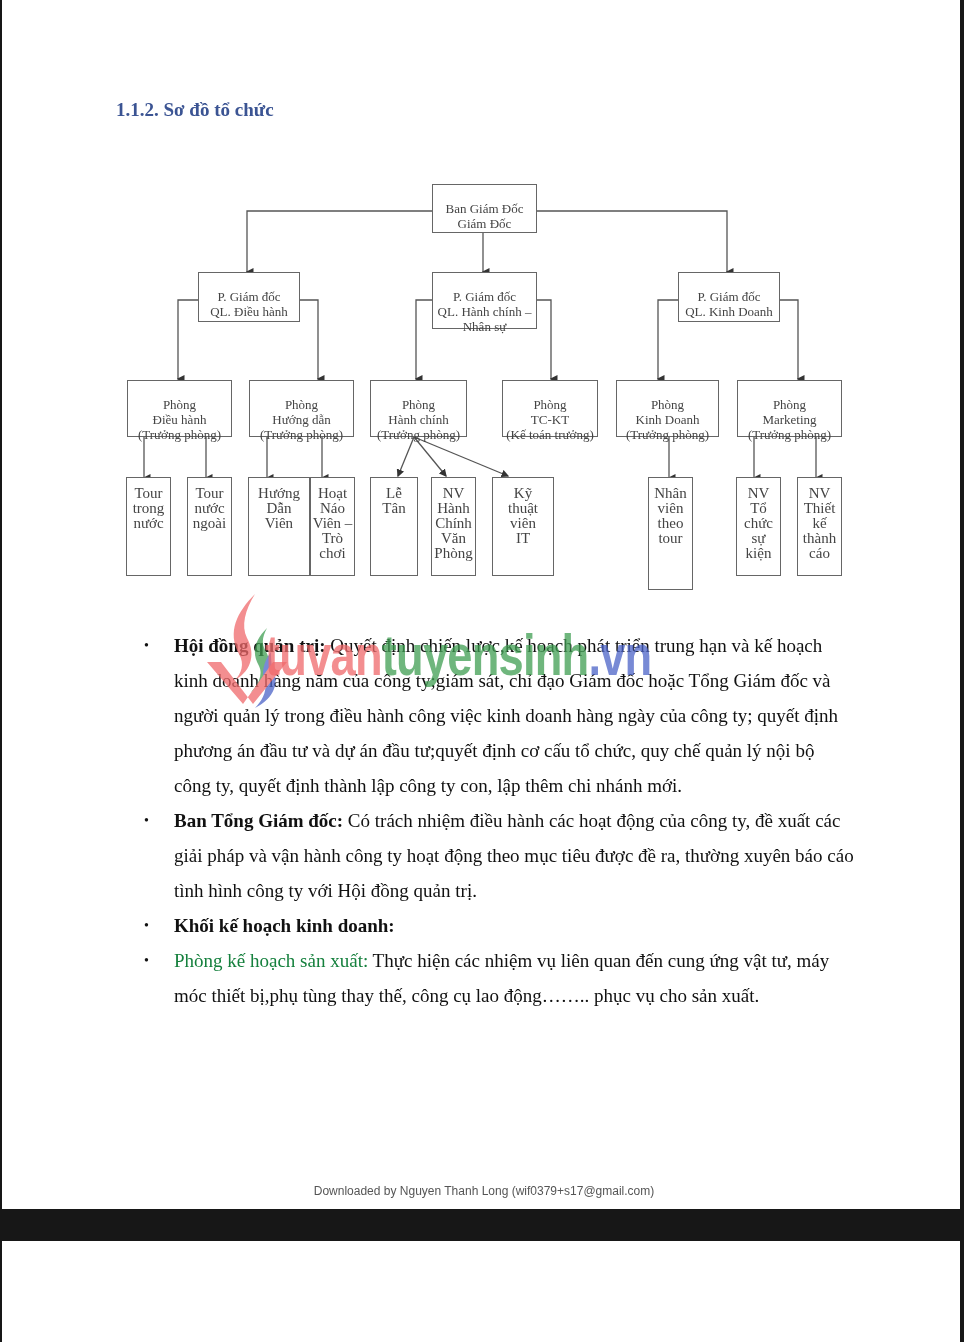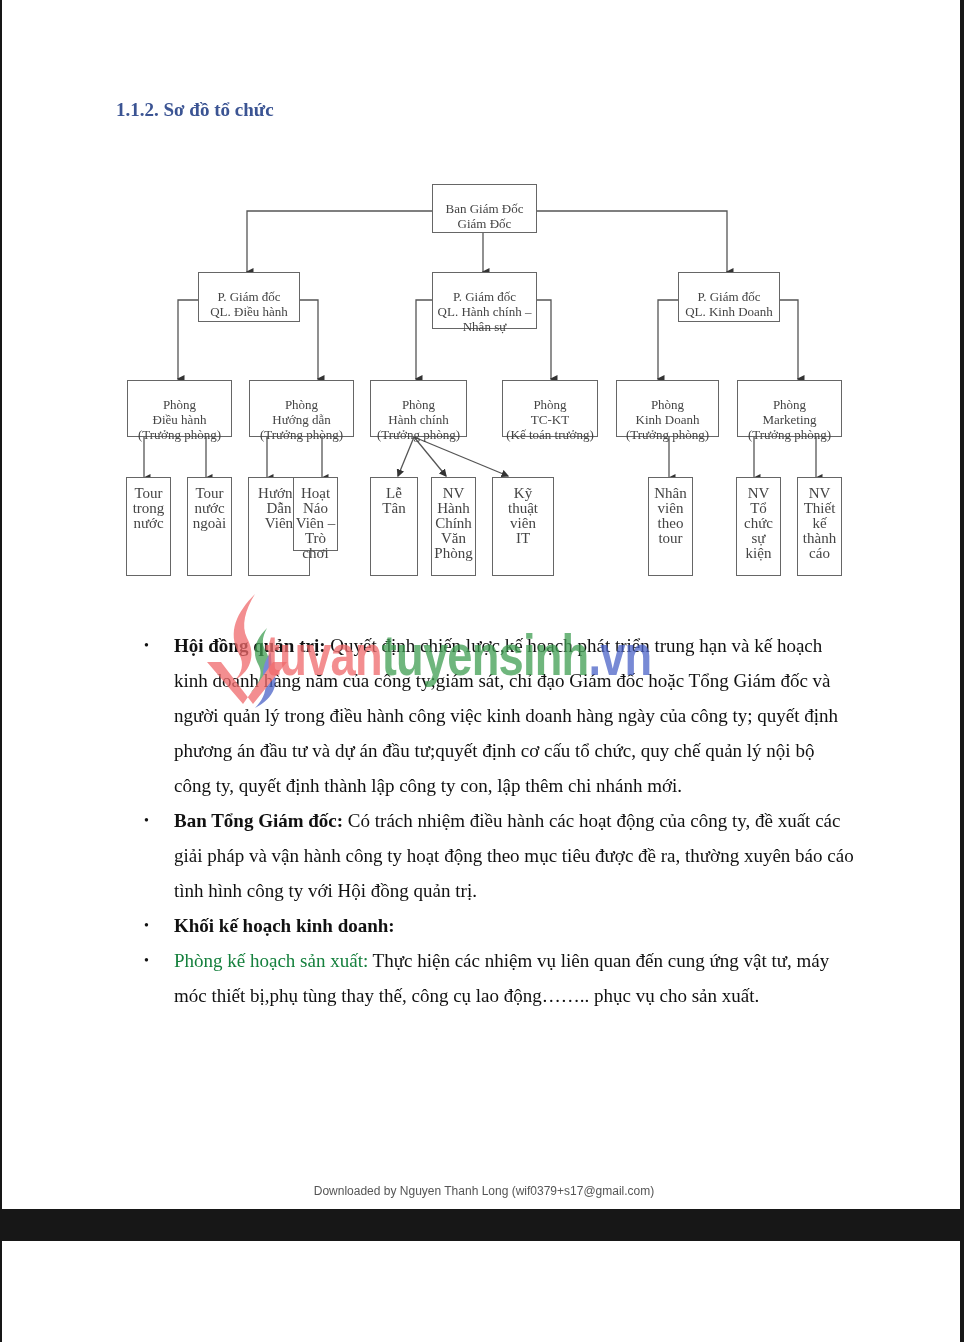--- a/index.html
+++ b/index.html
@@ -168,21 +168,21 @@
     <div class="box leaf" style="left:185px;top:477px;width:45px;height:99px;">
       <span>Tour</span>
       <span>nước</span>
       <span>ngoài</span>
     </div>
     <div class="box leaf" style="left:246px;top:477px;width:62px;height:99px;">
       <span>Hướng</span>
       <span>Dẫn</span>
       <span>Viên</span>
     </div>
-    <div class="box leaf" style="left:291px;top:477px;width:45px;height:74px;">
+    <div class="box leaf" style="left:308px;top:477px;width:45px;height:99px;">
       <span>Hoạt</span>
       <span>Náo</span>
       <span>Viên –</span>
       <span>Trò</span>
       <span>chơi</span>
     </div>
     <div class="box leaf" style="left:368px;top:477px;width:48px;height:99px;">
       <span>Lễ</span>
       <span>Tân</span>
     </div>
@@ -192,21 +192,21 @@
       <span>Chính</span>
       <span>Văn</span>
       <span>Phòng</span>
     </div>
     <div class="box leaf" style="left:490px;top:477px;width:62px;height:99px;">
       <span>Kỹ</span>
       <span>thuật</span>
       <span>viên</span>
       <span>IT</span>
     </div>
-    <div class="box leaf" style="left:646px;top:477px;width:45px;height:99px;">
+    <div class="box leaf" style="left:646px;top:477px;width:45px;height:113px;">
       <span>Nhân</span>
       <span>viên</span>
       <span>theo</span>
       <span>tour</span>
     </div>
     <div class="box leaf" style="left:734px;top:477px;width:45px;height:99px;">
       <span>NV</span>
       <span>Tổ</span>
       <span>chức</span>
       <span>sự</span>

